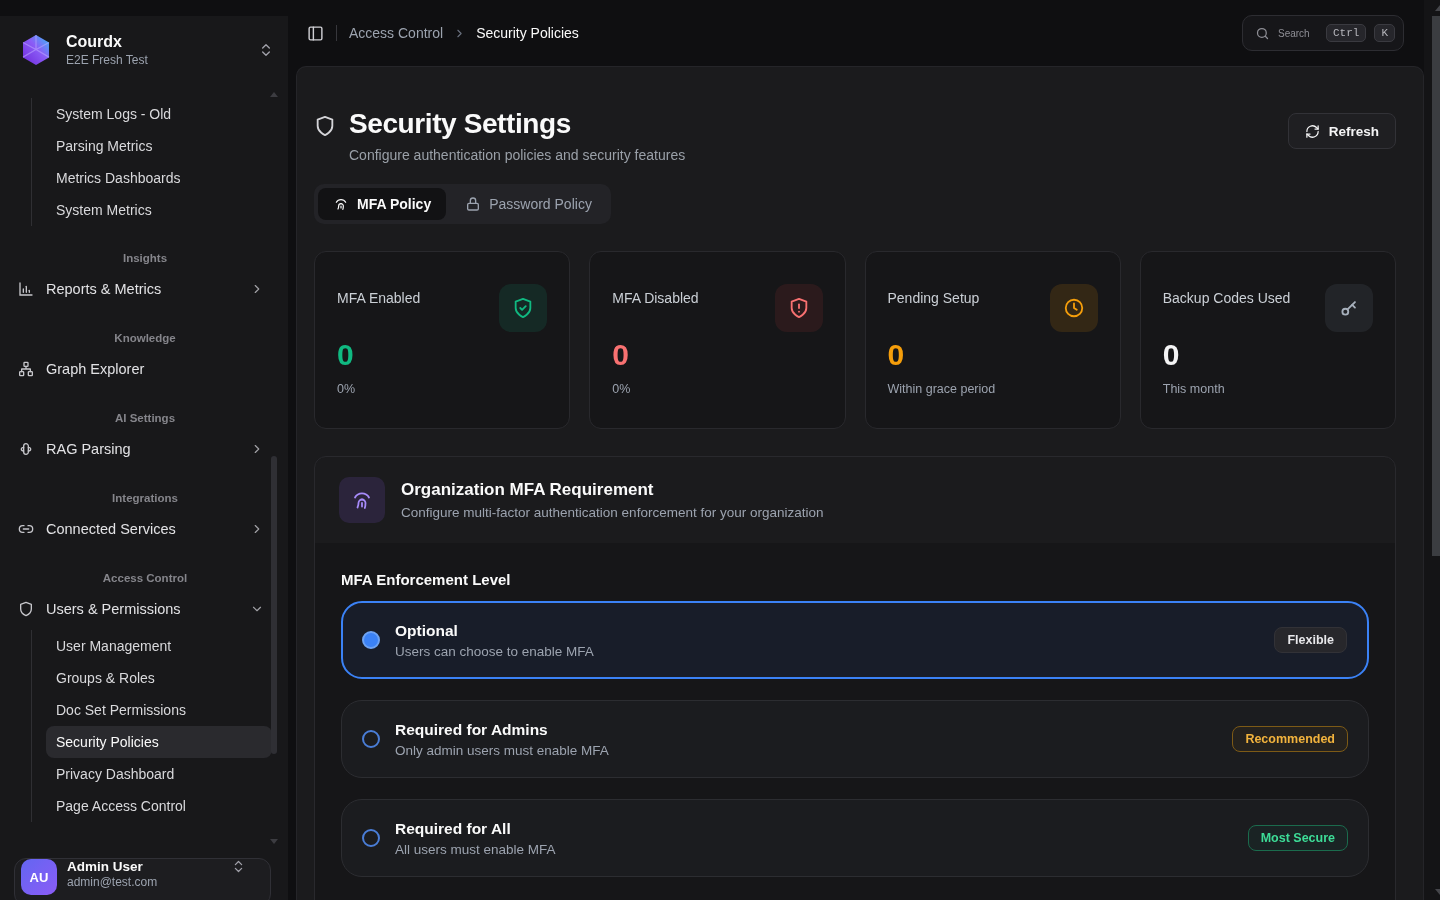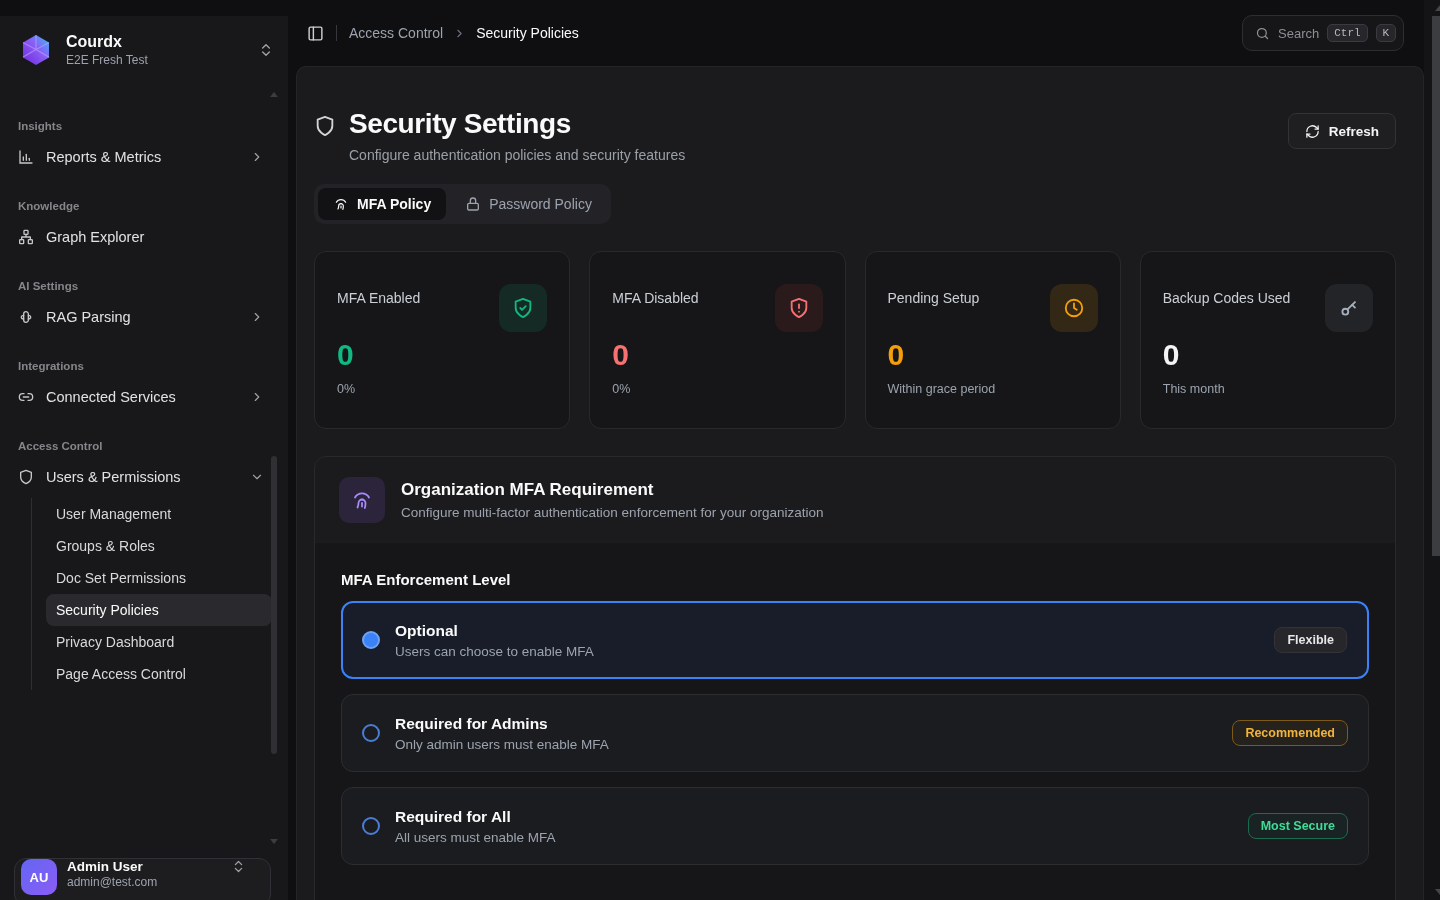--- a/index.html
+++ b/index.html
@@ -17,21 +17,21 @@
   .logo { width:40px; height:40px; border-radius:10px; display:flex; align-items:center; justify-content:center; }
   .brand-text { flex:1; }
   .brand-name { font-size:16px; font-weight:700; color:#fafafa; }
   .brand-sub { font-size:12px; color:#9ca3af; margin-top:2px; }
   .chevrons { color:#a1a1aa; }
 
   .side-nav { position:absolute; top:72px; left:0; right:14px; bottom:66px; padding:6px 2px 0 16px; overflow:hidden; }
   .indent-group { margin-left:15px; border-left:1px solid #2f2f33; padding-left:14px; margin-top:4px; margin-bottom:4px; }
   .side-child { height:32px; display:flex; align-items:center; font-size:14px; color:#d9d9dc; border-radius:8px; padding:0 10px; cursor:pointer; }
   .side-child.active { background:#2a2a2e; color:#fafafa; }
-  .section-header { font-size:11.5px; font-weight:700; color:#85858b; margin:26px 0 8px 2px; }
+  .section-header { font-size:11.5px; font-weight:700; color:#85858b; margin:26px 0 8px 2px;text-align:center; }
   .side-item { height:34px; display:flex; align-items:center; gap:12px; font-size:14.5px; color:#e2e2e5; padding:0 8px 0 2px; border-radius:8px; cursor:pointer; }
   .side-item .it-icon { color:#c6c6cb; }
   .side-item .grow { flex:1; }
   .side-item .chev { color:#a1a1a6; }
 
   .side-scrollbar-thumb { position:absolute; right:11px; top:440px; width:6px; height:298px; background:#2f2f34; border-radius:3px; }
   .side-arrow { position:absolute; right:10px; width:0; height:0; border-left:4px solid transparent; border-right:4px solid transparent; }
   .side-arrow.up { top:76px; border-bottom:5px solid #3c3c41; }
   .side-arrow.down { bottom:72px; border-top:5px solid #3c3c41; }
 
@@ -44,21 +44,21 @@
   
   .main-wrap { position:absolute; left:288px; top:0; right:16px; bottom:0; }
   .topbar { height:66px; display:flex; align-items:center; gap:12px; padding-left:19px; }
   .tb-toggle { color:#cfcfd4; cursor:pointer; }
   .tb-divider { width:1px; height:16px; background:#37373c; }
   .breadcrumb { display:flex; align-items:center; gap:10px; font-size:14px; }
   .bc-parent { color:#9ca3af; cursor:pointer; }
   .bc-chev { color:#6b7280; }
   .bc-current { color:#fafafa; }
   .searchbox { margin-left:auto; margin-right:20px; width:162px; height:36px; background:#161619; border:1px solid #2d2d32; border-radius:10px; display:flex; align-items:center; gap:8px; padding:0 8px 0 12px; cursor:text; }
-  .searchbox .s-label { font-size:13px; color:#8e8e95; flex:1; }
+  .searchbox .s-label { font-size:10px; color:#8e8e95; flex:1; }
   .kbd { font-family:"Liberation Mono","DejaVu Sans Mono",monospace; font-size:11px; color:#b7b7bd; background:#26262b; border:1px solid #3a3a40; border-radius:5px; padding:2px 6px; }
 
   
   .panel { position:absolute; top:66px; left:8px; right:0; bottom:0; background:#1b1b1d; border:1px solid #252529; border-bottom:none; border-radius:10px 10px 0 0; padding:30px 27px 0 17px; overflow:hidden; }
 
   .page-head { display:flex;margin-top:11px; }
   .head-shield { color:#d4d4d8; margin-top:7px; }
   .head-text { margin-left:13px; flex:1; }
   .page-title { font-size:28px; font-weight:700; letter-spacing:-.4px; color:#fafafa; }
   .page-sub { font-size:14px; color:#9aa0a8; margin-top:7px; }
@@ -83,21 +83,21 @@
 
   
   .org-card { margin-top:27px; background:#161618; border:1px solid #29292d; border-radius:12px; height:640px; overflow:hidden; }
   .org-head { display:flex; align-items:center; gap:16px; padding:20px 24px; background:rgba(255,255,255,.022); }
   .fp-tile { width:46px; height:46px; border-radius:10px; background:rgba(139,92,246,.14); color:#a78bfa; display:flex; align-items:center; justify-content:center; }
   .org-title { font-size:17px; font-weight:700; color:#fafafa; }
   .org-sub { font-size:13.5px; color:#9ca3af; margin-top:5px; }
   .org-body { padding:28px 26px; }
   .enf-label { font-size:15px; font-weight:700; color:#fafafa; margin-bottom:13px; }
 
-  .option { position:relative; min-height:78px; background:#1b1c1f; border:1px solid #2c2d31; border-radius:12px; display:flex; align-items:center; gap:15px; padding:0 120px 0 20px; margin-bottom:15px; cursor:pointer; }
+  .option { position:relative; min-height:78px; background:#1b1c1f; border:1px solid #2c2d31; border-radius:21px; display:flex; align-items:center; gap:15px; padding:0 120px 0 20px; margin-bottom:21px; cursor:pointer; }
   .option.selected { border:2px solid #3b82f6; background:#181d29; padding-left:19px; }
   .radio { width:18px; height:18px; border-radius:50%; border:2px solid #4a7dd6; flex-shrink:0; }
   .radio.checked { background:#3b82f6; border-color:#6ea3f2; }
   .opt-title { font-size:15.5px; font-weight:700; color:#fafafa; }
   .opt-desc { font-size:13.5px; color:#9ca3af; margin-top:4px; }
   .badge { position:absolute; right:20px; top:50%; transform:translateY(-50%); font-size:12.5px; font-weight:700; padding:5px 12px; border-radius:8px; white-space:nowrap; }
   .badge-neutral { background:#27272b; color:#e7e7ea; border:1px solid #323237; }
   .badge-amber { color:#f2b33d; border:1px solid #7d5a16; background:rgba(245,158,11,.05); }
   .badge-green { color:#3ddc97; border:1px solid #1b6b4d; background:rgba(16,185,129,.05); }
 
@@ -132,20 +132,26 @@
     </div>
     <span class="chevrons">
       <svg width="16" height="16" viewBox="0 0 24 24" fill="none" stroke="currentColor" stroke-width="2" stroke-linecap="round" stroke-linejoin="round">
           <path d="m7 15 5 5 5-5"></path>
           <path d="m7 9 5-5 5 5"></path>
         </svg>
     </span>
   </div>
 
   <nav class="side-nav">
+    <div class="indent-group">
+      <div class="side-child">System Logs - Old</div>
+      <div class="side-child">Parsing Metrics</div>
+      <div class="side-child">Metrics Dashboards</div>
+      <div class="side-child">System Metrics</div>
+    </div>
 
     <div class="section-header">Insights</div>
     <div class="side-item">
       <span class="it-icon">
           <svg width="16" height="16" viewBox="0 0 24 24" fill="none" stroke="currentColor" stroke-width="2" stroke-linecap="round">
             <path d="M3 3v18h18"></path>
             <path d="M8 17v-5"></path>
             <path d="M12.5 17V8"></path>
             <path d="M17 17v-3"></path>
           </svg>

